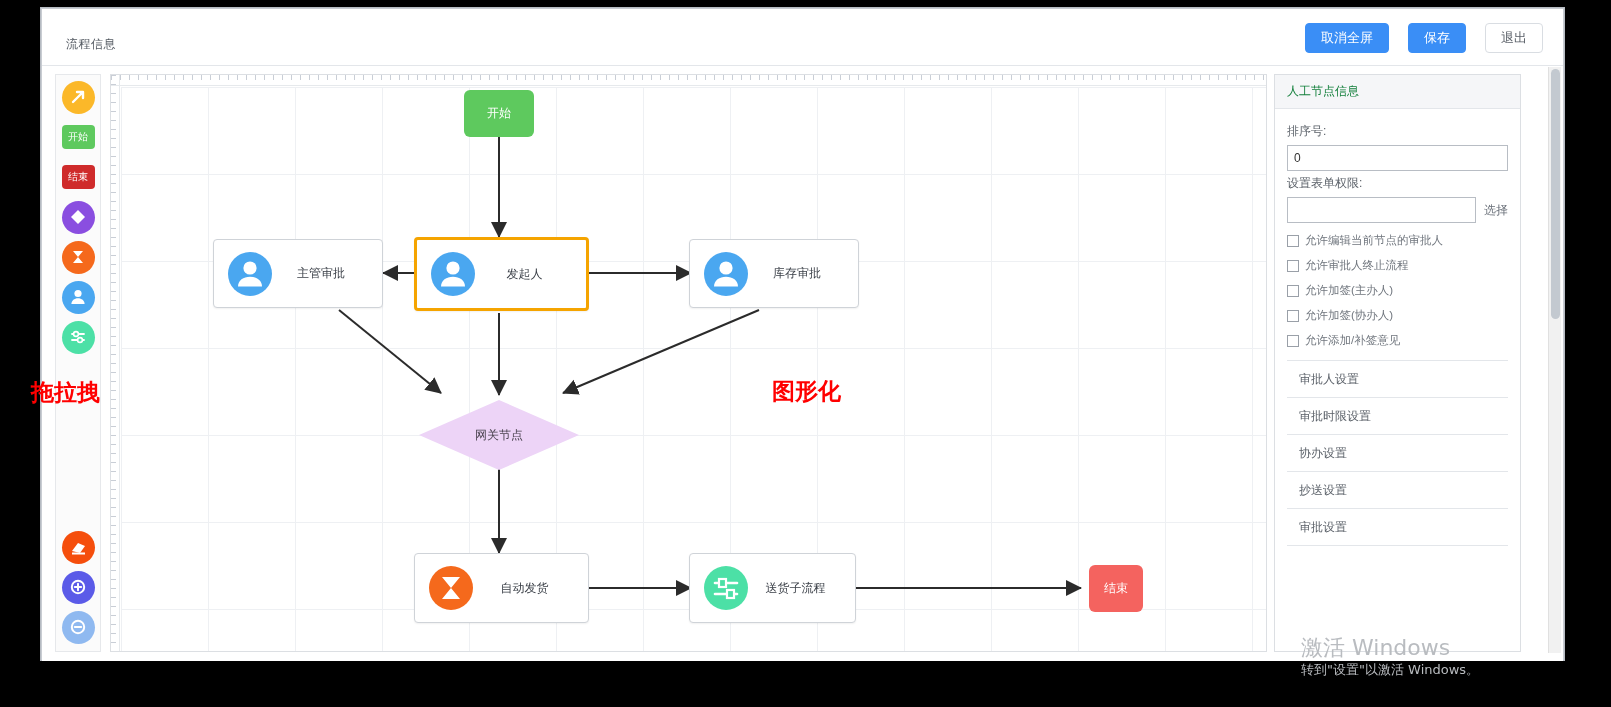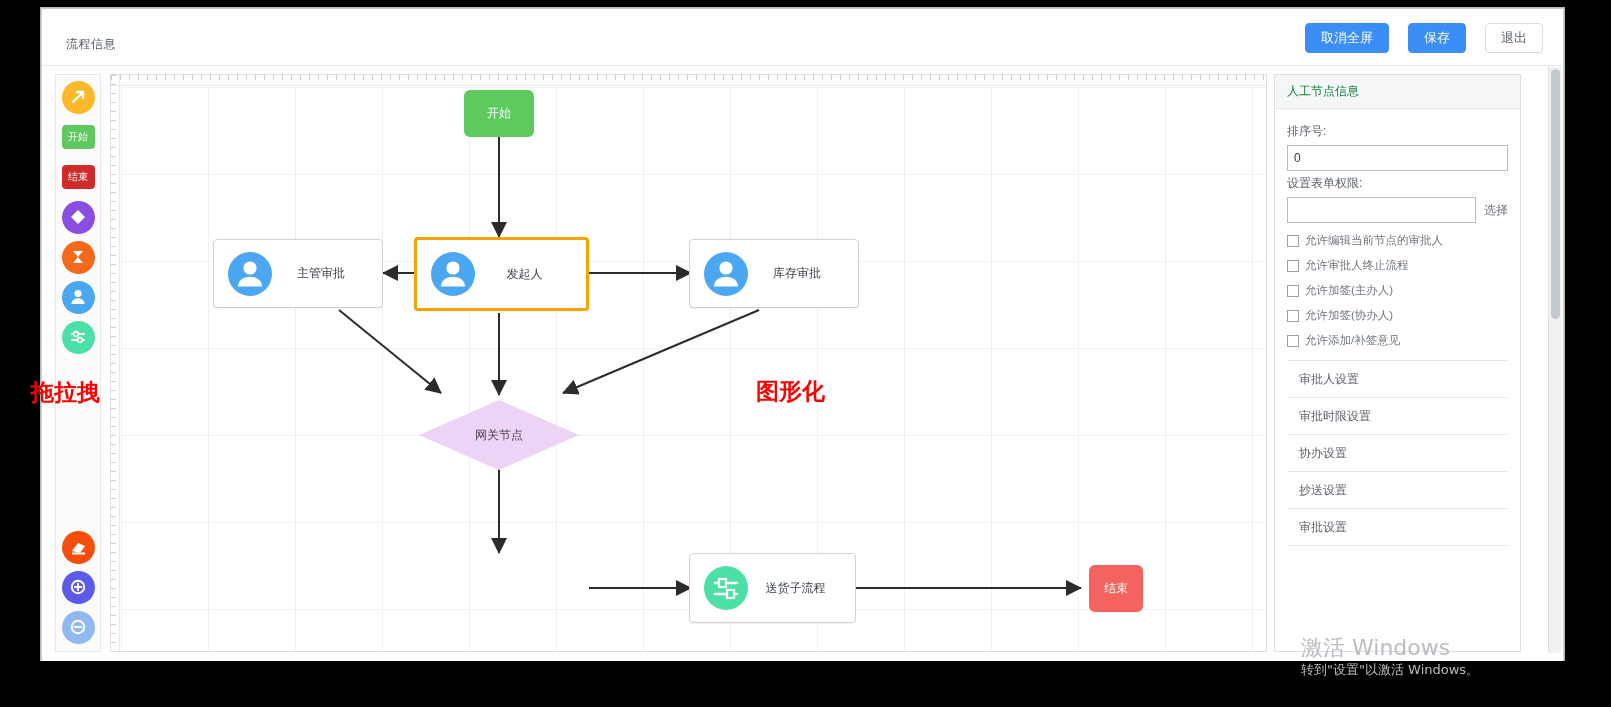--- a/index.html
+++ b/index.html
@@ -425,20 +425,31 @@
               <svg width="44" height="44" viewBox="0 0 44 44">
                   <circle cx="22" cy="22" r="22" fill="#4aa7f0"></circle>
                   <circle cx="22" cy="16" r="6.6" fill="#fff"></circle>
                   <path d="M10 34.5c0-6.2 5.4-9.8 12-9.8s12 3.6 12 9.8z" fill="#fff"></path>
                 </svg>
             </div>
             <div class="node-label">库存审批</div>
           </div>
         </div>
 
+        <div class="node" style="left:303px; top:478px;">
+          <div class="node-box" style="width:175px;height:70px;">
+            <div class="node-ic">
+              <svg width="44" height="44" viewBox="0 0 44 44">
+                  <circle cx="22" cy="22" r="22" fill="#f5691c"></circle>
+                  <path d="M13 11 H31 L22 22 L31 33 H13 L22 22 Z" fill="#fff"></path>
+                </svg>
+            </div>
+            <div class="node-label">自动发货</div>
+          </div>
+        </div>
 
         <div class="node" style="left:578px; top:478px;">
           <div class="node-box" style="width:167px;height:70px;">
             <div class="node-ic">
               <svg width="44" height="44" viewBox="0 0 44 44">
                   <circle cx="22" cy="22" r="22" fill="#4ce0a6"></circle>
                   <g stroke="#fff" stroke-width="2.6" stroke-linecap="round">
                     <line x1="11" y1="17" x2="33" y2="17"></line>
                     <line x1="11" y1="28" x2="33" y2="28"></line>
                   </g>
@@ -449,21 +460,21 @@
             <div class="node-label">送货子流程</div>
           </div>
         </div>
 
         <div class="node" style="left:978px; top:490px;">
           <div class="term term-end" style="width:54px;height:47px;">结束</div>
         </div>
       </div>
 
       <div class="annot" style="left:-11px; top:311px;">拖拉拽</div>
-      <div class="annot" style="left:714px; top:310px;">图形化</div>
+      <div class="annot" style="left:730px; top:310px;">图形化</div>
       <div class="annot" style="left:1330px; top:312px;">参数化</div>
 
       <div id="props">
         <div id="props-head">人工节点信息</div>
         <div id="props-body">
 
           <div class="fld-label">排序号:</div>
           <input class="fld-input" type="text" value="0" style="">
 
           <div class="fld-label">设置表单权限:</div>

